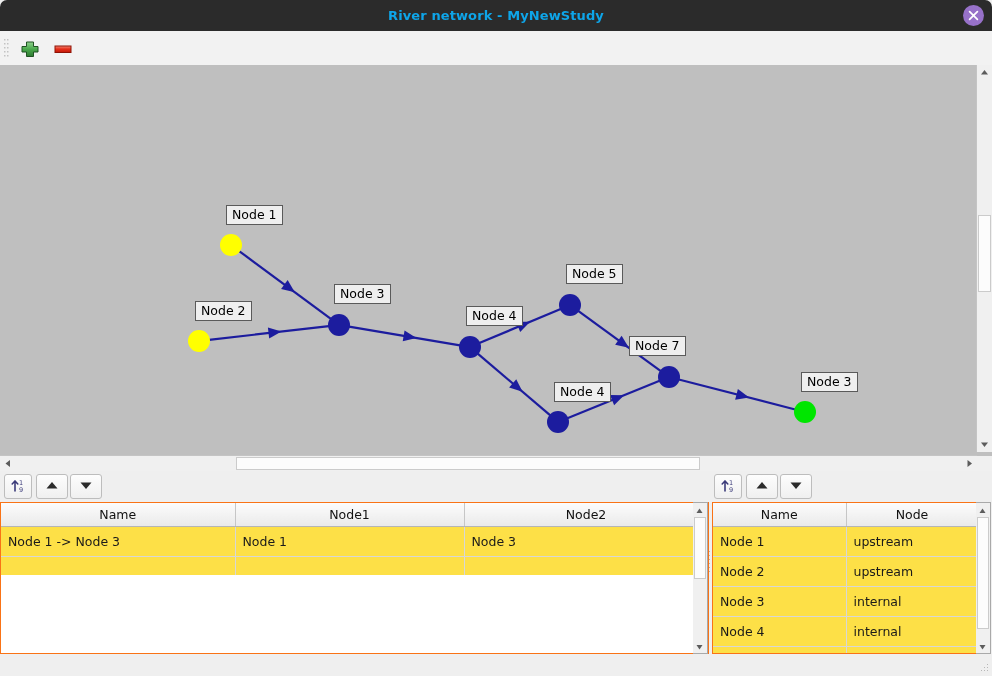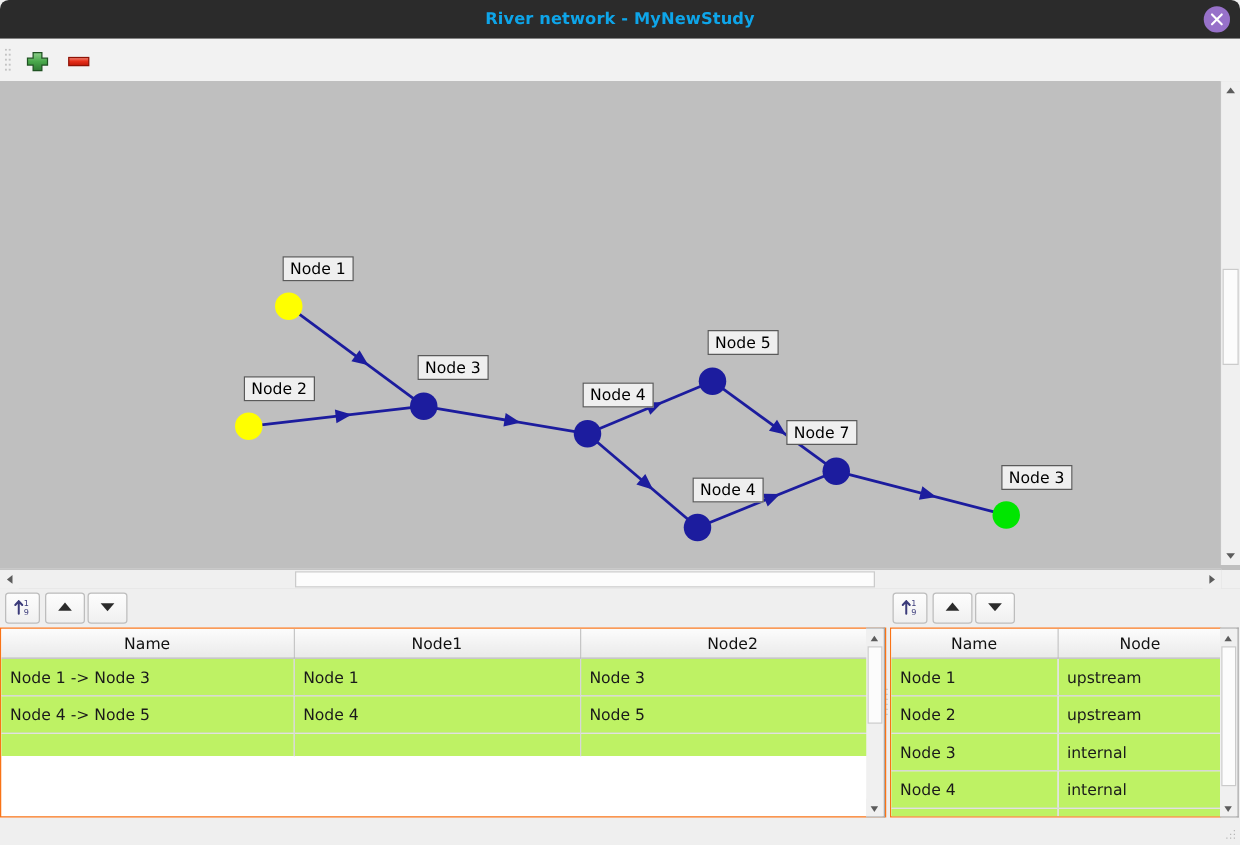--- a/index.html
+++ b/index.html
@@ -192,21 +192,21 @@
     font-size: 12.5px;
     text-align: center;
     color: #111;
     padding: 0;
   }
   table.grid td {
     height: 29px;
     border-right: 1px solid #d7d7d7;
     border-bottom: 1px solid #d7d7d7;
     padding: 0 0 0 7px;
-    background: #bef264;
+    background: #fde047;
     white-space: nowrap;
     overflow: hidden;
   }
   table.grid tr.filler td { height: 18px; border-bottom: none; }
 
   .tbl-scroll {
     position: absolute; top: 30px;
     width: 15px; height: 152px;
     background: #f0f0f0;
     border: 1px solid #a9a9a9;
@@ -410,25 +410,20 @@
               <th>Node1</th>
               <th>Node2</th>
             </tr>
           </thead>
         <tbody>
             <tr>
               <td>Node 1 -&gt; Node 3</td>
               <td>Node 1</td>
               <td>Node 3</td>
             </tr>
-            <tr>
-              <td>Node 4 -&gt; Node 5</td>
-              <td>Node 4</td>
-              <td>Node 5</td>
-            </tr>
             <tr class="filler">
               <td></td>
               <td></td>
               <td></td>
             </tr>
           </tbody>
       </table>
     </div>
 
     <div class="tbl-scroll" style="left:693px;">

